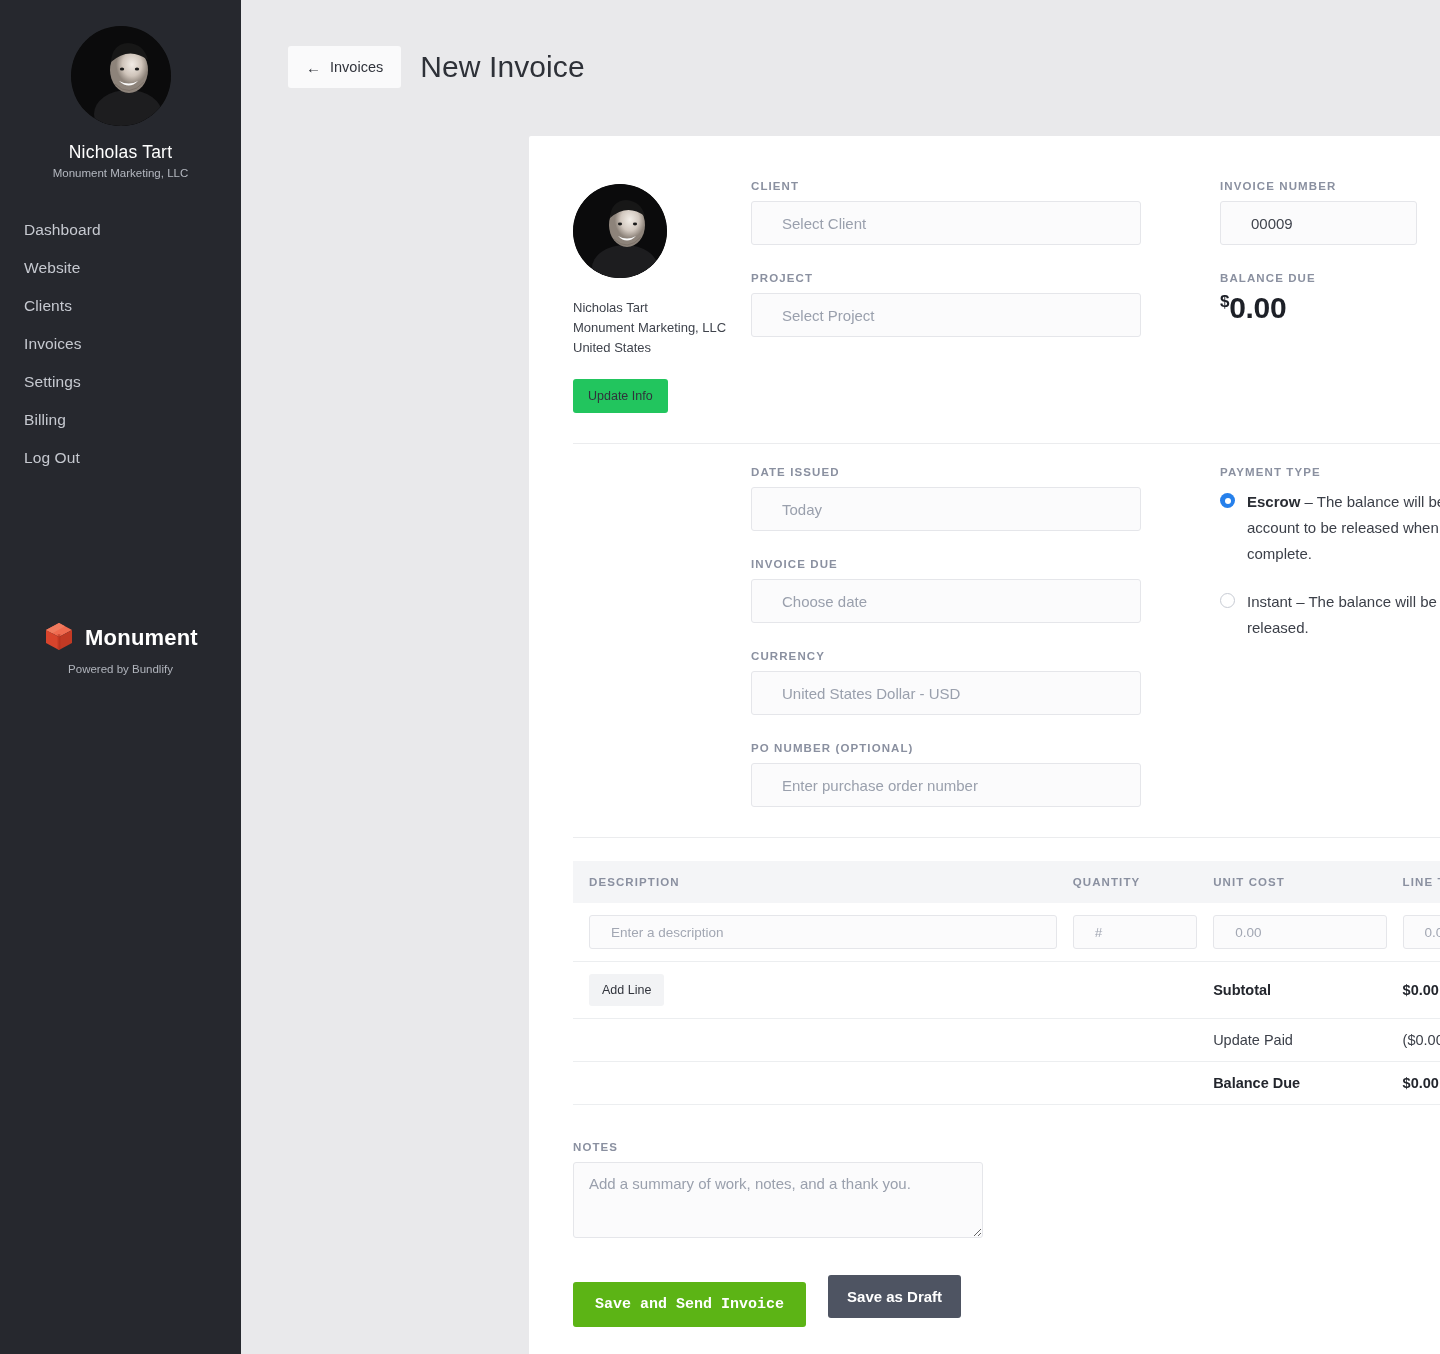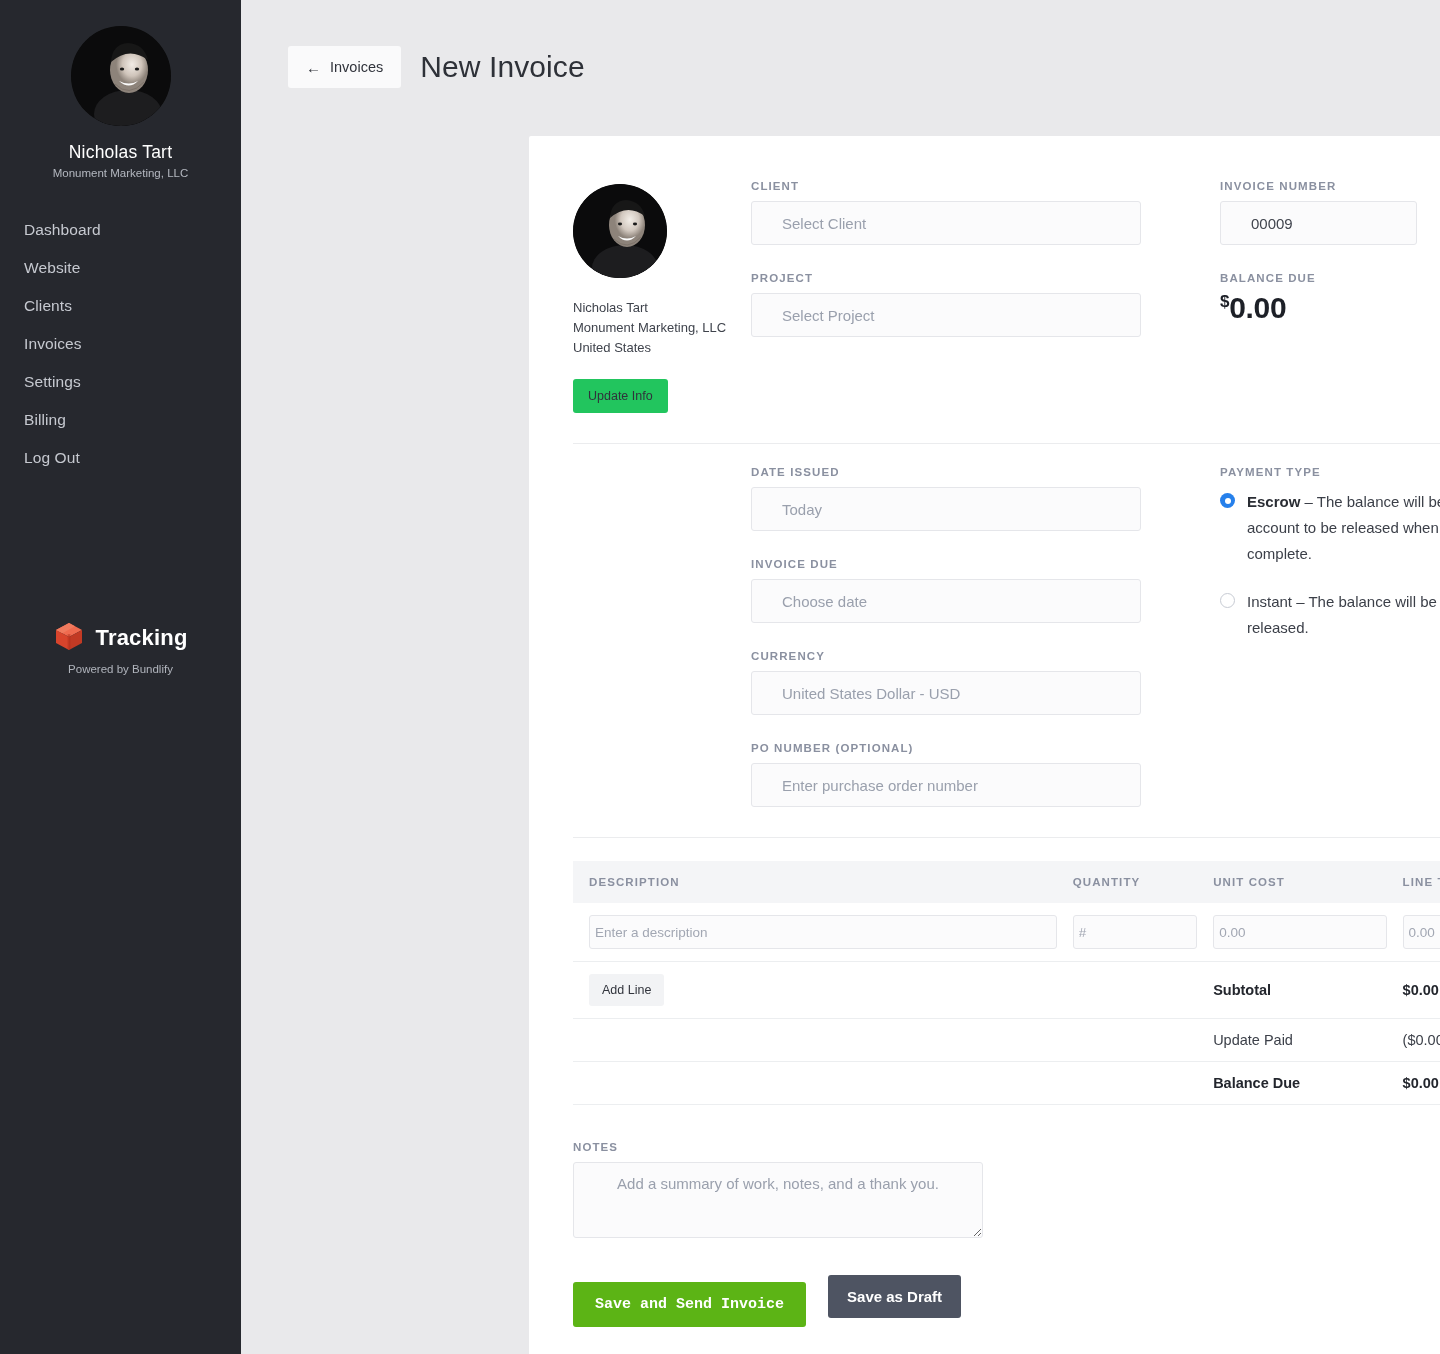--- a/index.html
+++ b/index.html
@@ -180,40 +180,40 @@
     color: #8a90a0; text-transform: uppercase;
     text-align: left; padding: 14px 0 14px 16px;
     height: 42px;
   }
   .items thead th.n { text-align: left; }
   .items tbody td { padding: 12px 0 12px 16px; border-bottom: 1px solid #eceef0; vertical-align: middle; }
   .items tbody tr.row-line td { border-bottom: 1px solid #eceef0; }
   .cellinput {
     width: 100%; height: 34px;
     background: #fbfbfc; border: 1px solid #e5e6ea; border-radius: 3px;
-    font-size: 13.5px; color: #41454e; padding: 0 5px;
+    font-size: 13.5px; color: #41454e; padding: 0 21px;
     font-family: "Liberation Sans", sans-serif; outline: none;
   }
   .cellinput::placeholder { color: #a2a7b3; }
   .addline-btn {
     background: #f2f3f5; border: none; border-radius: 3px;
     padding: 9px 13px; font-size: 12.5px; color: #31343c; cursor: pointer;
     font-family: "Liberation Sans", sans-serif;
   }
   .tot-label { font-size: 14.5px; color: #3c4049; }
   .tot-label.b { font-weight: bold; color: #23262d; }
   .tot-val { font-size: 14.5px; color: #3c4049; }
   .tot-val.b { font-weight: bold; color: #23262d; }
 
   .notes-wrap { margin-top: 36px; }
   .notes {
     width: 410px; height: 76px;
     background: #fbfbfc; border: 1px solid #e5e6ea; border-radius: 3px;
     font-size: 15px; color: #41454e; padding: 12px 15px;
-    font-family: "Liberation Sans", sans-serif; outline: none; resize: vertical; text-align: center;
+    font-family: "Liberation Sans", sans-serif; outline: none; resize: vertical;
   }
   .notes::placeholder { color: #9aa0ad; }
   .btn-row { display: flex; gap: 22px; margin-top: 24px; align-items: center; }
   .btn-primary {
     background: #5cb415; color: #fff; border: none; border-radius: 3px;
     padding: 14px 22px; font-size: 15px; font-weight: bold; cursor: pointer;
     font-family: Liberation Mono, monospace;
     margin-top: 16px;
   }
   .btn-dark {
@@ -271,21 +271,21 @@
       <div class="brand-row">
         <span>
           <svg width="32" height="32" viewBox="0 0 32 32" aria-hidden="true">
             <polygon points="16,3 29,10 16,17 3,10" fill="#ef6a4f"></polygon>
             <polygon points="3,10 16,17 16,30 3,23" fill="#d8442c"></polygon>
             <polygon points="29,10 16,17 16,30 29,23" fill="#c23a24"></polygon>
             <polygon points="16,3 22,6.2 9.5,13.2 3,10" fill="#f07a5e"></polygon>
             <rect x="14.6" y="14.2" width="2.8" height="15" fill="#b5301d" opacity=".55"></rect>
           </svg>
         </span>
-        <span class="brand-name">Tracking</span>
+        <span class="brand-name">Monument</span>
       </div>
       <div class="brand-sub">Powered by Bundlify</div>
     </div>
   </aside>
 
   <main class="main">
 
     <div class="topbar">
       <button class="back-btn">
         <span class="back-arrow">←</span>

